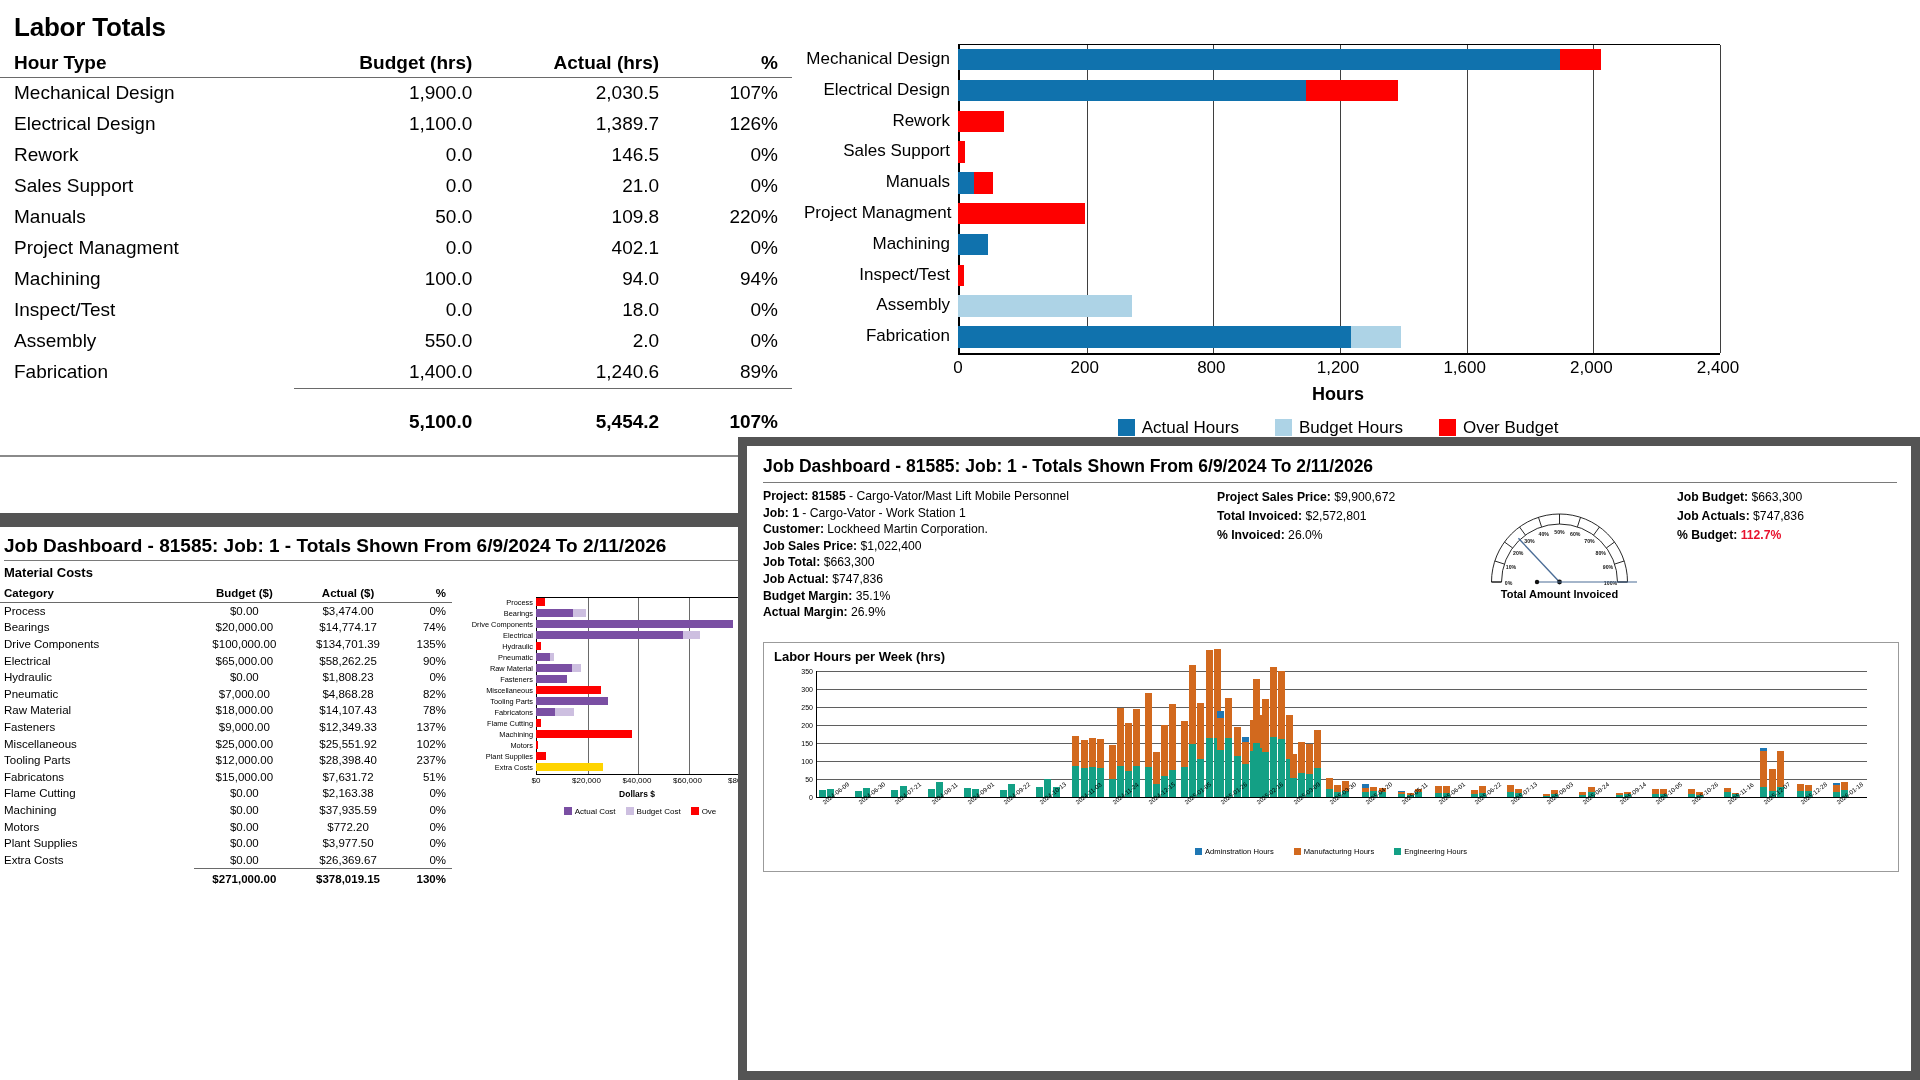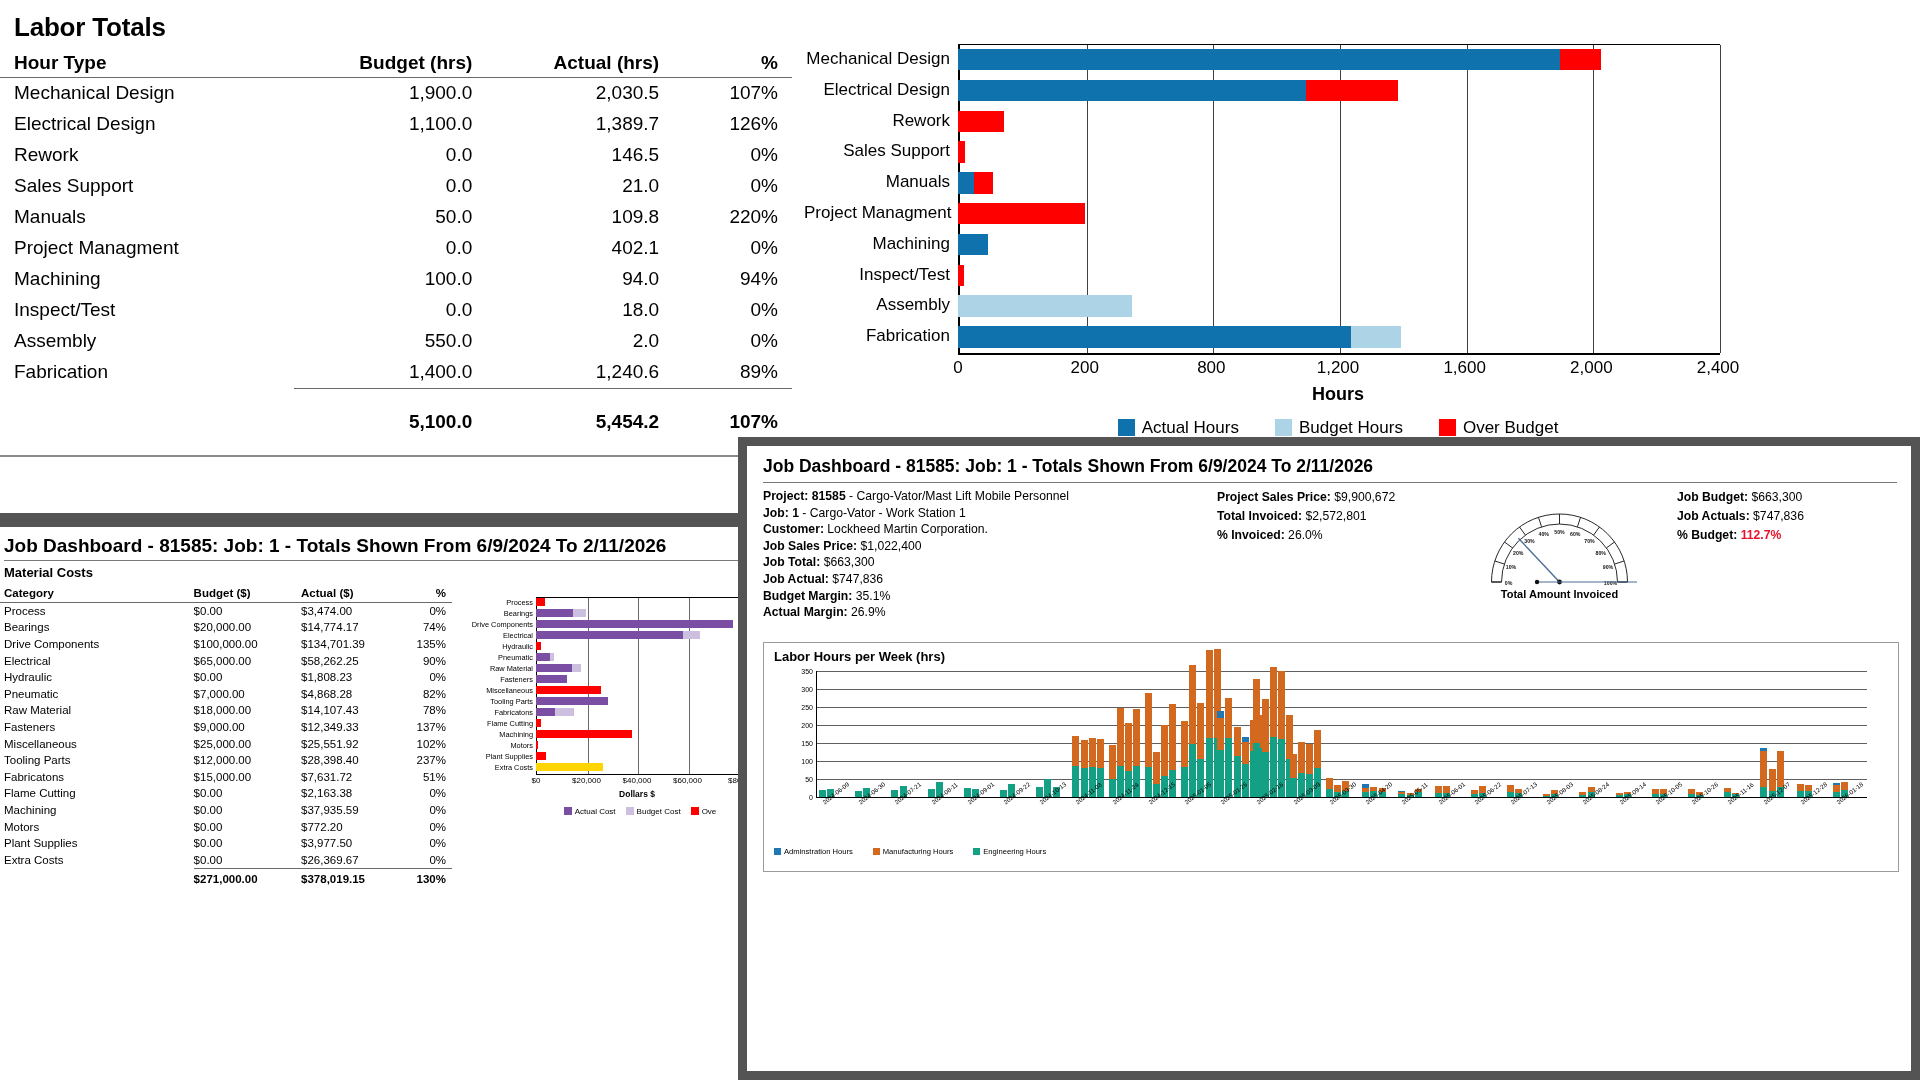--- a/index.html
+++ b/index.html
@@ -52,22 +52,22 @@
   #mat-window{left:0;top:527px;width:1010px;height:553px;background:#fff;}
 
   
   #mat-title{left:4px;top:8px;font-size:19px;font-weight:bold;
       border-bottom:1.6px solid #7a7a7a;padding-bottom:3px;width:990px;}
   #mat-sub{left:4px;top:38px;font-size:13px;font-weight:bold;}
   #mat-table{left:0px;top:58px;width:452px;border-collapse:collapse;}
   #mat-table th,#mat-table td{font-size:11.5px;padding:2.3px 0;white-space:nowrap;}
   #mat-table th{font-weight:bold;border-bottom:1px solid #6a6a6a;}
   #mat-table th.m-cat,#mat-table td.m-cat{text-align:left;padding-left:4px;width:196px;}
-  #mat-table th.m-bud,#mat-table td.m-bud{text-align:left;width:104px;padding-right:6px;}
-  #mat-table th.m-act,#mat-table td.m-act{text-align:left;width:96px;padding-right:6px;}
+  #mat-table th.m-bud,#mat-table td.m-bud{text-align:center;width:104px;padding-right:6px;}
+  #mat-table th.m-act,#mat-table td.m-act{text-align:center;width:96px;padding-right:6px;}
   #mat-table th.m-pct,#mat-table td.m-pct{text-align:right;width:46px;padding-right:6px;}
   #mat-table tr.total td{font-weight:bold;border-top:1px solid #6a6a6a;padding-top:4px;}
   #mat-table tr.total td.m-cat{border-top:none;}
 
   
   #mat-chart{left:460px;top:68px;width:290px;height:230px;}
   .mbc-label{position:absolute;right:0;top:0;width:72px;text-align:right;
      font-size:7.4px;line-height:10.35px;white-space:nowrap;}
   #mbc-plot{position:absolute;left:76px;top:2px;width:202px;height:176px;
      border-left:1px solid #000;border-bottom:1px solid #000;border-top:1px solid #000;}
@@ -104,21 +104,21 @@
   #lhw-title{position:absolute;left:10px;top:6px;font-size:13px;font-weight:bold;}
   #lhw-plot{position:absolute;left:52px;top:28px;width:1050px;height:126px;
       border-left:1px solid #000;border-bottom:1px solid #000;}
   .lhw-grid{position:absolute;left:0;right:0;height:1px;background:#5f5f5f;}
   .lhw-ytick{position:absolute;right:1054px;font-size:7px;transform:translateY(-50%);
       white-space:nowrap;width:28px;text-align:right;}
   .lhw-bar{position:absolute;bottom:0;width:7px;}
   .lhw-seg{position:absolute;left:0;right:0;}
   .lhw-xlab{position:absolute;font-size:6.2px;white-space:nowrap;
       transform-origin:left top;transform:rotate(-38deg);}
-  #lhw-legend{position:absolute;left:0;top:204px;width:1134px;font-size:0;}
+  #lhw-legend{position:absolute;left:0;top:204px;width:1134px;text-align:center;font-size:0;}
   .lhw-leg{display:inline-block;margin:0 10px;font-size:7.6px;white-space:nowrap;}
   .lhw-sw{display:inline-block;width:7px;height:7px;vertical-align:-1px;margin-right:3px;}
 </style>
 </head>
 <body>
 
 <div class="abs" id="labor-panel">
   <div class="abs" id="labor-title">Labor Totals</div>
   <table class="abs" id="labor-table">
     <thead>

